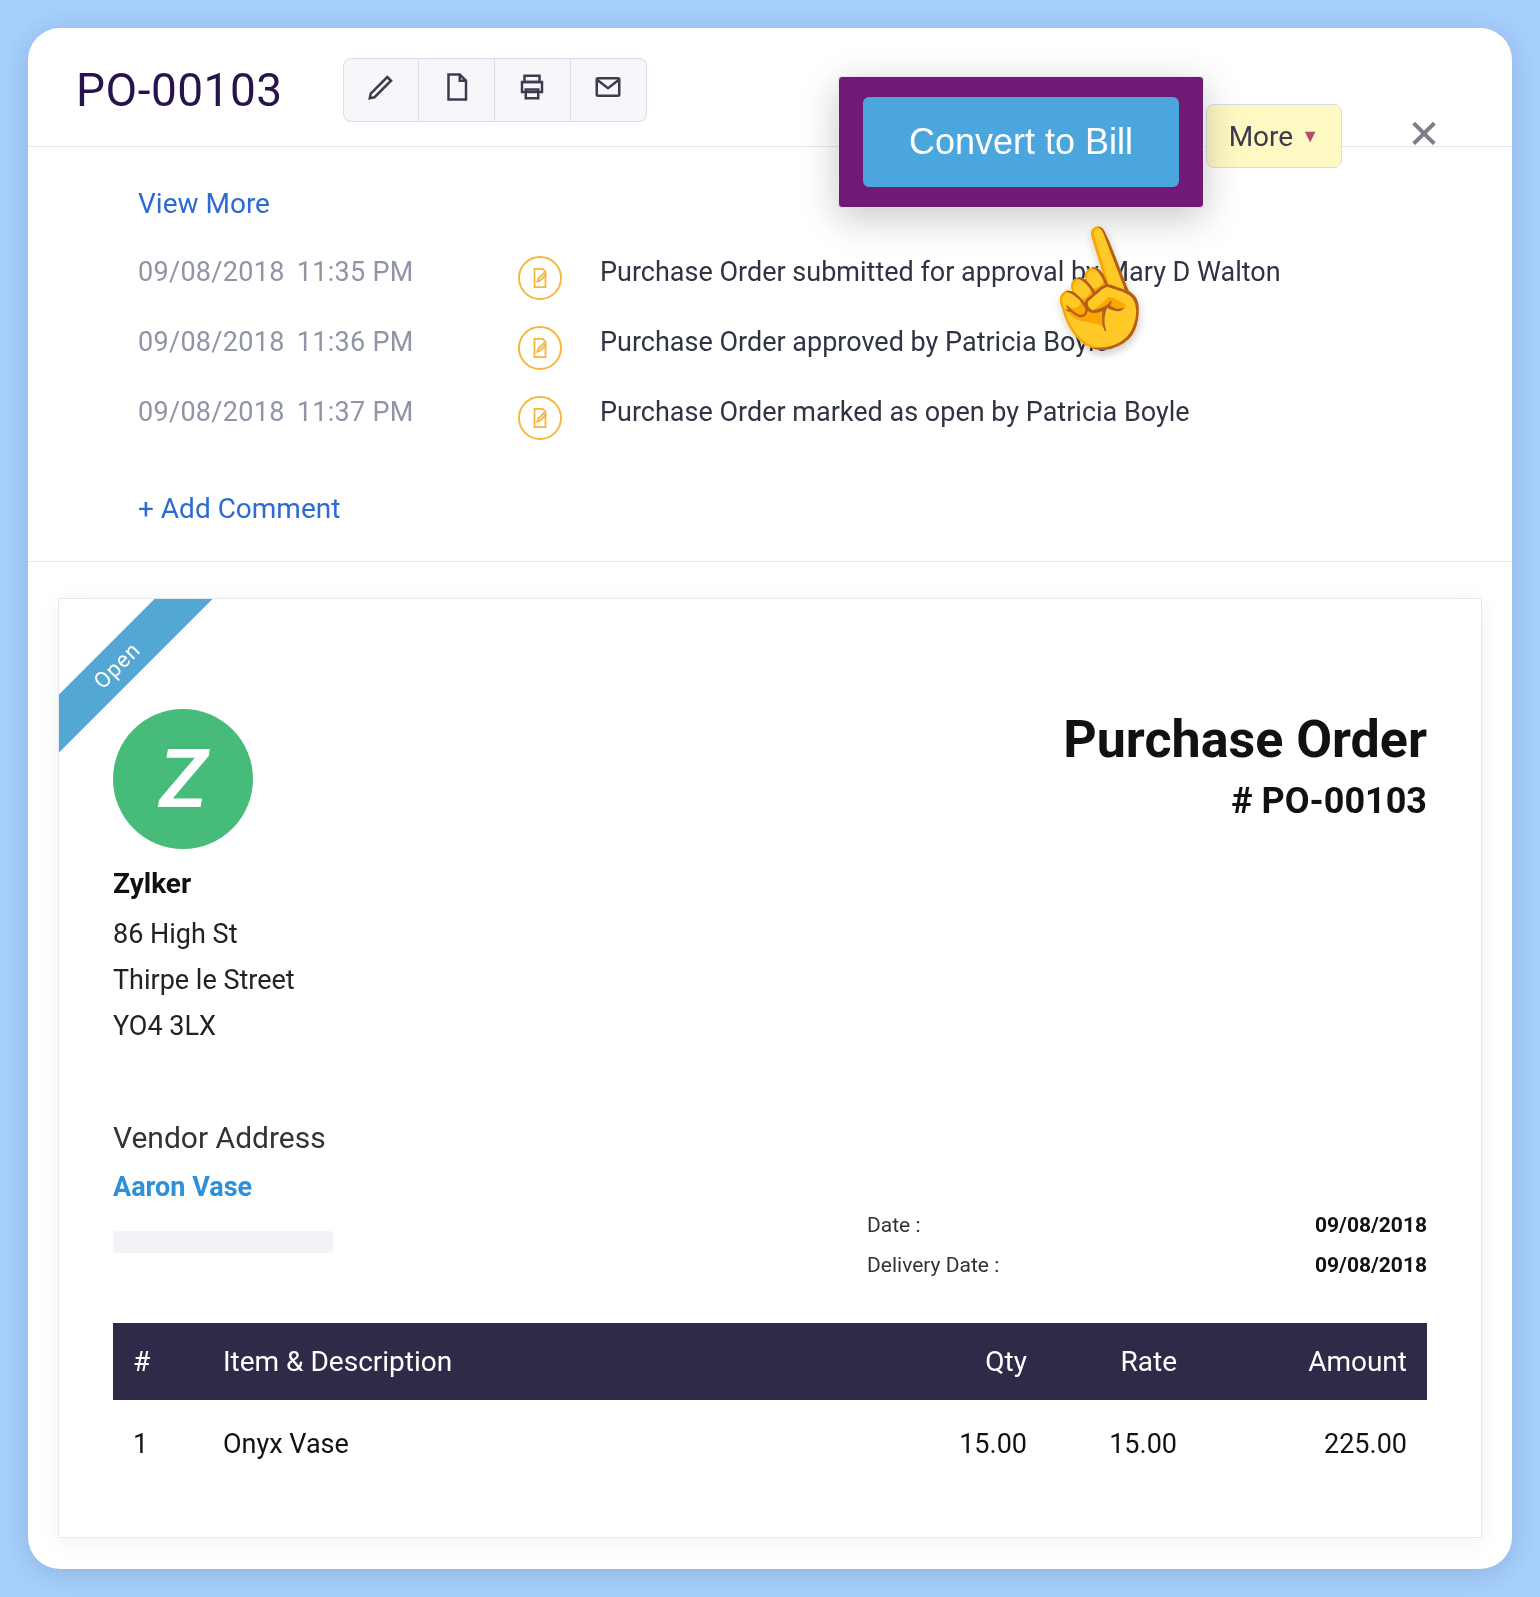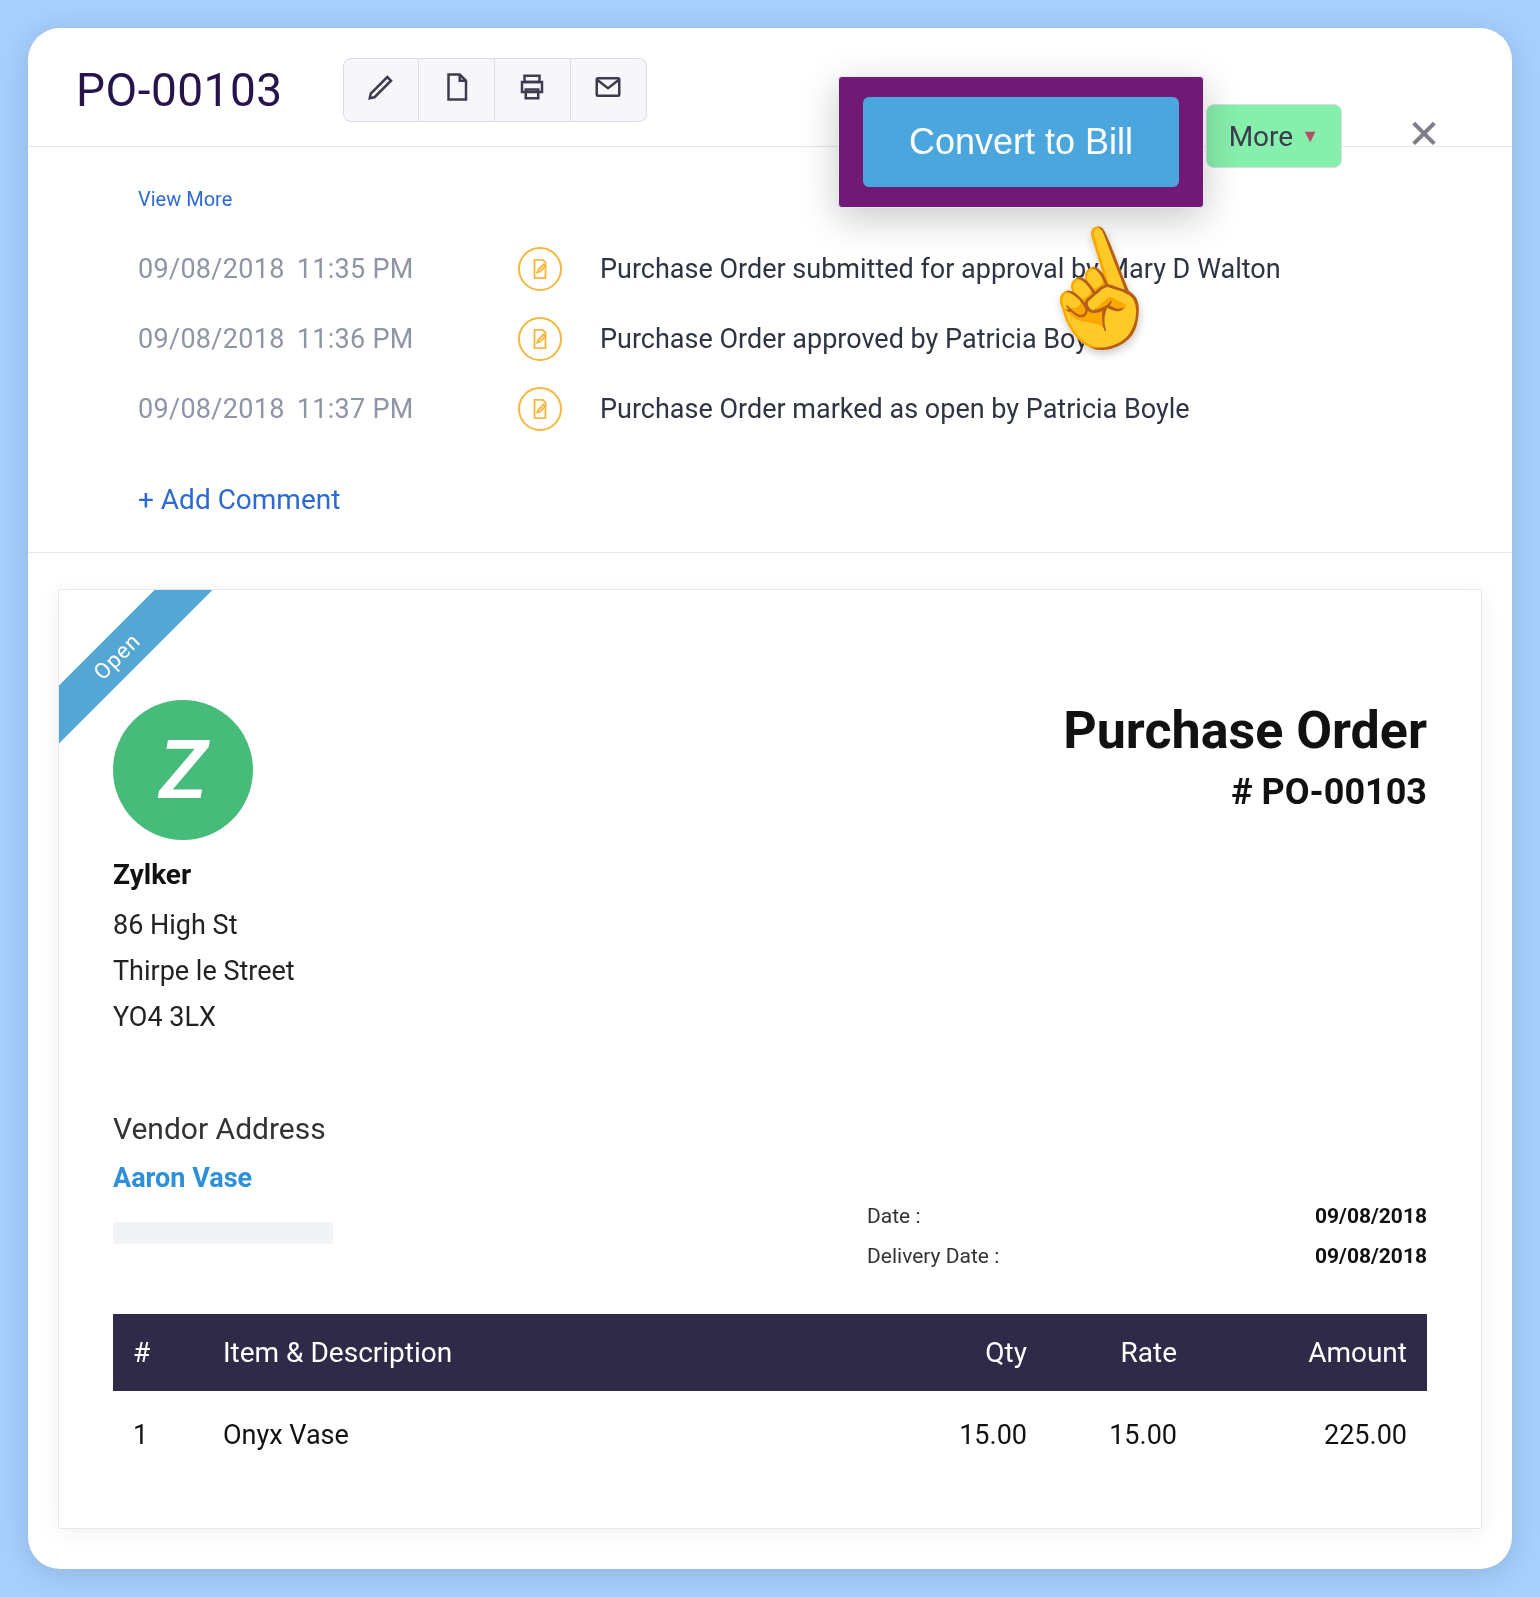--- a/index.html
+++ b/index.html
@@ -36,38 +36,38 @@
     background:#701a75; border:1px solid #e3e6ee; border-radius:4px;
     box-shadow:0 10px 38px rgba(0,0,0,0.22);
     padding:20px 24px; z-index:10;
   }
   .convert-btn {
     background:#4aa6dd; color:#fff; border:none; border-radius:6px;
     font-size:36px; padding:24px 46px; cursor:pointer;
   }
   .more-btn {
     position:absolute; top:76px; right:170px;
-    border:1px solid #d9dde6; background:#86efac; height:64px;
+    border:1px solid #d9dde6; background:#fef9c3; height:64px;
     padding:0 22px; border-radius:8px; display:flex; align-items:center;
     font-size:28px; color:#3c3c4e; cursor:pointer; gap:8px;
   }
   .close-btn {
     position:absolute; top:78px; right:60px; width:56px; height:56px;
     display:flex; align-items:center; justify-content:center; font-size:40px;
     color:#7d7d87; cursor:pointer;
   }
   .hand {
     position:absolute; top:198px; left:1000px; z-index:20;
     font-size:110px; color:#ff5c93; transform:rotate(-20deg);
     text-shadow:0 4px 8px rgba(0,0,0,0.2);
   }
   
   .history { padding:40px 0 36px 110px; border-bottom:1px solid #e5e7ef;}
-  .view-more { color:#2d6ad2; font-size:20px; cursor:pointer; margin-bottom:36px; display:inline-block;}
-  .hist-row { display:flex; align-items:center; margin-bottom:26px;}
+  .view-more { color:#2d6ad2; font-size:28px; cursor:pointer; margin-bottom:36px; display:inline-block;}
+  .hist-row { display:flex; margin-bottom:26px;}
   .hist-time { width:380px; color:#8f95a5; font-size:27px; letter-spacing:0.3px;}
   .hist-time .gap { display:inline-block; width:12px;}
   .hist-icon {
     width:44px; height:44px; border-radius:50%; border:2px solid #f6b73c;
     display:flex; align-items:center; justify-content:center; color:#f6b73c;
     margin-right:38px; font-size:20px; flex-shrink:0;
   }
   .hist-text{ font-size:27px; color:#2f3442;}
   .add-comment { color:#2d6ad2; font-size:28px; cursor:pointer; margin-top:26px; display:inline-block;}
   

